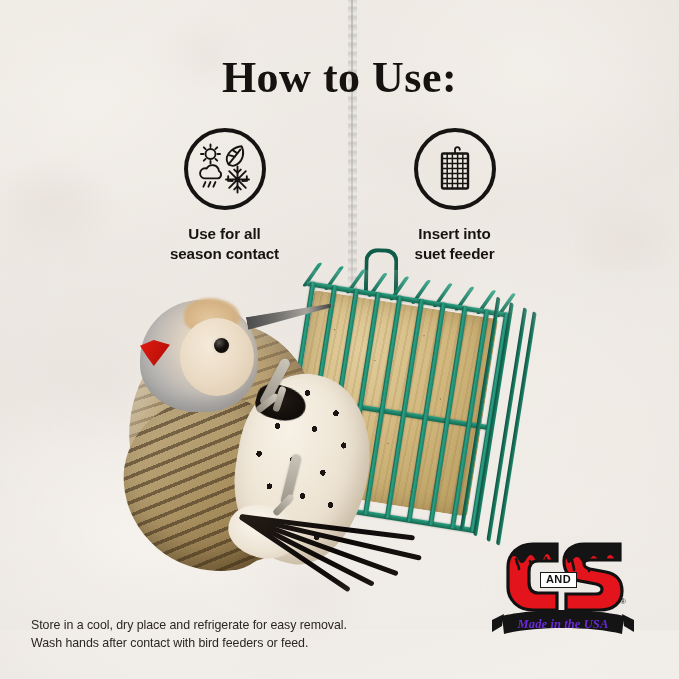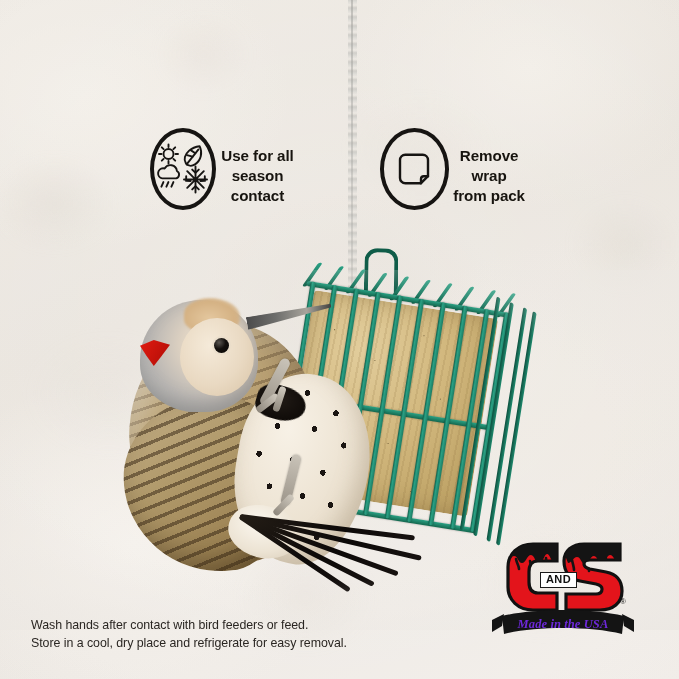--- a/index.html
+++ b/index.html
@@ -54,21 +54,21 @@
     letter-spacing:.5px;
     color:#16120f;
   }
 
   
   .steps{
     position:absolute;left:0;right:0;top:128px;
     display:flex;justify-content:center;
     gap:80px;
   }
-  .step{width:150px;display:flex;flex-direction:row;align-items:center;}
+  .step{width:150px;display:flex;flex-direction:column;align-items:center;}
   .circle{
     width:82px;height:82px;border-radius:50%;
     border:4.5px solid #161412;
     display:flex;align-items:center;justify-content:center;
     box-sizing:border-box;
   }
   .cap{
     margin-top:14px;
     font-size:15.2px;font-weight:bold;line-height:1.32;
     color:#17140f;text-align:center;letter-spacing:-.1px;
@@ -316,20 +316,21 @@
 
 <div id="scene">
 
   <div class="bg-base"></div>
   <div class="bg-mottle"></div>
   <div class="bg-vig"></div>
 
   <div class="chain"></div>
   <div class="chain2"></div>
 
+  <div class="title">How to Use:</div>
 
   <div class="steps">
 
     <div class="step">
       <div class="circle">
         <svg width="58" height="58" viewBox="0 0 58 58" fill="none" stroke="#161412" stroke-width="1.9" stroke-linecap="round" stroke-linejoin="round">
 
           <circle cx="14.5" cy="14" r="5"></circle>
           <path d="M14.5 4.5v2.5M14.5 21v2.5M5 14h2.5M21.5 14H24M7.8 7.3l1.8 1.8M19.4 18.9l1.8 1.8M21.2 7.3l-1.8 1.8M9.6 18.9l-1.8 1.8"></path>
 
@@ -343,33 +344,35 @@
           <path d="M41.5 26.5v26M30 39.5h23M33.2 31.2l16.6 16.6M49.8 31.2L33.2 47.8"></path>
           <path d="M38.2 29.6l3.3 3.2 3.3-3.2M38.2 49.4l3.3-3.2 3.3 3.2M32.2 36.3l-.1 4.6 4.5.1M50.8 36.3l.1 4.6-4.5.1"></path>
         </svg>
       </div>
       <div class="cap">
         <span>Use for all</span><br>
         <span>season contact</span>
       </div>
     </div>
 
+
     <div class="step">
       <div class="circle">
-        <svg width="52" height="52" viewBox="0 0 52 52" fill="none" stroke="#161412" stroke-width="2.4" stroke-linecap="round" stroke-linejoin="round">
-          <path d="M12 17c0-3 2.3-5.3 5.3-5.3h17.4c3 0 5.3 2.3 5.3 5.3v16.2l-7 7H17.3c-3 0-5.3-2.3-5.3-5.3V17z"></path>
-          <path d="M40 33.2h-4.2c-1.6 0-2.8 1.2-2.8 2.8v4.2"></path>
+        <svg width="54" height="54" viewBox="0 0 54 54" fill="none" stroke="#161412" stroke-width="1.8" stroke-linecap="round" stroke-linejoin="round">
+          <path d="M27 11.5V7.8c0-1.5 1.1-2.6 2.4-2.6s2.4 1.1 2.4 2.6"></path>
+          <rect x="14" y="11.5" width="26" height="35" rx="1.2" stroke-width="2.4"></rect>
+          <path d="M19.2 11.5v35M24.4 11.5v35M29.6 11.5v35M34.8 11.5v35" stroke-width="1.5"></path>
+          <path d="M14 16.5h26M14 21.5h26M14 26.5h26M14 31.5h26M14 36.5h26M14 41.5h26" stroke-width="1.5"></path>
         </svg>
       </div>
       <div class="cap">
-        <span>Remove wrap</span><br>
-        <span>from pack</span>
+        <span>Insert into</span><br>
+        <span>suet feeder</span>
       </div>
     </div>
-
 
   </div>
 
   <div class="photo">
 
     <div class="feeder">
       <div class="hook"></div>
       <div class="suet"></div>
       <div class="cage-top">
         <span class="b" style="left:6px"></span>
@@ -429,22 +432,22 @@
       <div class="toe" style="left:146px;top:112px;transform:rotate(52deg)"></div>
       <div class="toe" style="left:158px;top:108px;transform:rotate(18deg)"></div>
       <div class="foot" style="left:168px;top:176px;transform:rotate(14deg)"></div>
       <div class="toe" style="left:162px;top:214px;transform:rotate(44deg)"></div>
     </div>
 
     <div class="photo-blend"></div>
   </div>
 
   <div class="note">
+    <div>Store in a cool, dry place and refrigerate for easy removal.</div>
     <div>Wash hands after contact with bird feeders or feed.</div>
-    <div>Store in a cool, dry place and refrigerate for easy removal.</div>
   </div>
 
   <div class="logo">
     <svg class="letters" viewBox="0 0 128 80">
       <defs>
         <clipPath id="cClip">
             <path d="M8 30c0-13 10-23 25-23h24v17H38c-6 0-9 4-9 11v10c0 7 3 11 9 11h19v17H33C18 73 8 63 8 50V30z"></path>
           </clipPath>
         <clipPath id="sClip">
             <path d="M64 24c0-10 8-17 20-17h36v16H90c-4 0-6 1-6 4s2 4 6 5l16 3c10 2 16 8 16 19 0 12-9 19-22 19H66V57h30c4 0 6-2 6-5s-2-4-6-5l-16-3C70 42 64 35 64 24z"></path>

